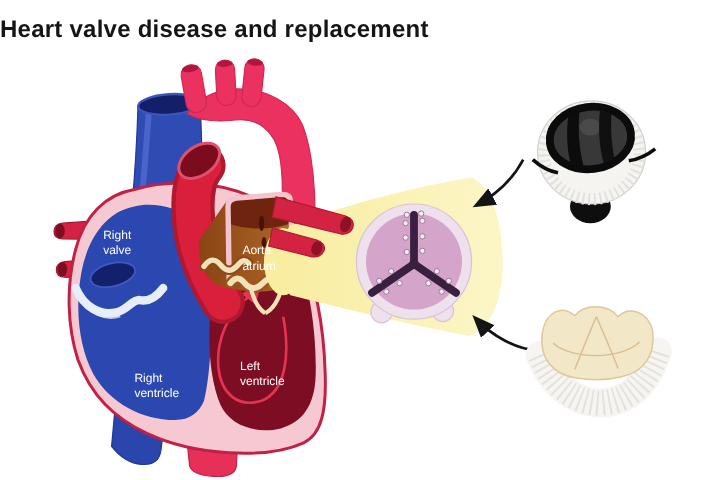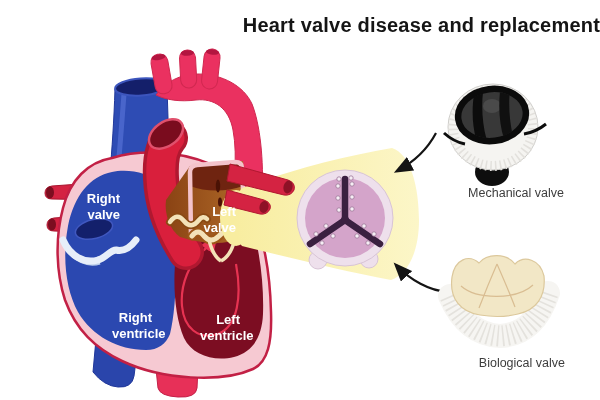--- a/index.html
+++ b/index.html
@@ -1,21 +1,21 @@
 <!DOCTYPE html>
 <html><head>
 <meta charset="utf-8">
 <style>
   html,body{margin:0;padding:0;background:#fff;}
   #stage{position:relative;width:600px;height:400px;background:#ffffff;overflow:hidden;
          font-family:"Liberation Sans",sans-serif;}
   #art{position:absolute;left:0;top:0;}
-  .lbl{position:absolute;text-align:right;pointer-events:none;}
+  .lbl{position:absolute;text-align:left;pointer-events:none;}
   .title-lbl{left:0;top:14px;width:600px;font-size:20px;font-weight:700;color:#151515;letter-spacing:.2px;}
-  .heart-lbl{color:#ffffff;font-size:13px;line-height:1.25;font-weight:700;}
+  .heart-lbl{color:#ffffff;font-size:10px;line-height:1.25;font-weight:400;}
   .caption-lbl{color:#3d3d3d;font-size:12.5px;line-height:1.18;}
 </style>
 </head>
 <body>
 
 <div id="stage">
 
   <svg id="art" width="600" height="400" viewBox="0 0 600 400">
     <defs>
       <marker id="blkArrow" markerWidth="9" markerHeight="7" refX="7" refY="3.5" orient="auto">
@@ -177,19 +177,17 @@
       <path d="M452,277 C449,299 461,312 480,315 C492,317 506,317 518,314 C536,310 546,297 544,276 C540,259 524,255 515,264 C507,253 487,253 479,263 C469,254 455,259 452,277 Z" fill="#f2e7c6" stroke="#dcc89c" stroke-width="1.2"></path>
       <path d="M497,264 C490,280 484,295 479,308 M497,264 C504,280 510,294 515,307" stroke="#d9bd92" stroke-width="1.2" fill="none"></path>
       <path d="M461,286 C477,300 517,300 533,285" stroke="#d9bd92" stroke-width="1.2" fill="none"></path>
     </g>
   </svg>
 
   <div class="lbl title-lbl">Heart valve disease and replacement</div>
 
   <div class="lbl heart-lbl" style="left:171px;top:100px;width:40px">Aorta</div>
   <div class="lbl heart-lbl" style="left:86px;top:191px;width:34px">Right valve</div>
-  <div class="lbl heart-lbl" style="left:202px;top:204px;width:34px">Left valve</div>
+  <div class="lbl heart-lbl" style="left:202px;top:204px;width:34px">Aorta atrium</div>
   <div class="lbl heart-lbl" style="left:112px;top:310px;width:40px">Right ventricle</div>
-  <div class="lbl heart-lbl" style="left:200px;top:312px;width:40px">Left ventricle</div>
+  <div class="lbl heart-lbl" style="left:200px;top:300px;width:40px">Left ventricle</div>
 
-  <div class="lbl caption-lbl" style="left:424px;top:186px;width:140px">Mechanical valve</div>
-  <div class="lbl caption-lbl" style="left:425px;top:356px;width:140px">Biological valve</div>
 </div>
 
 </body></html>

